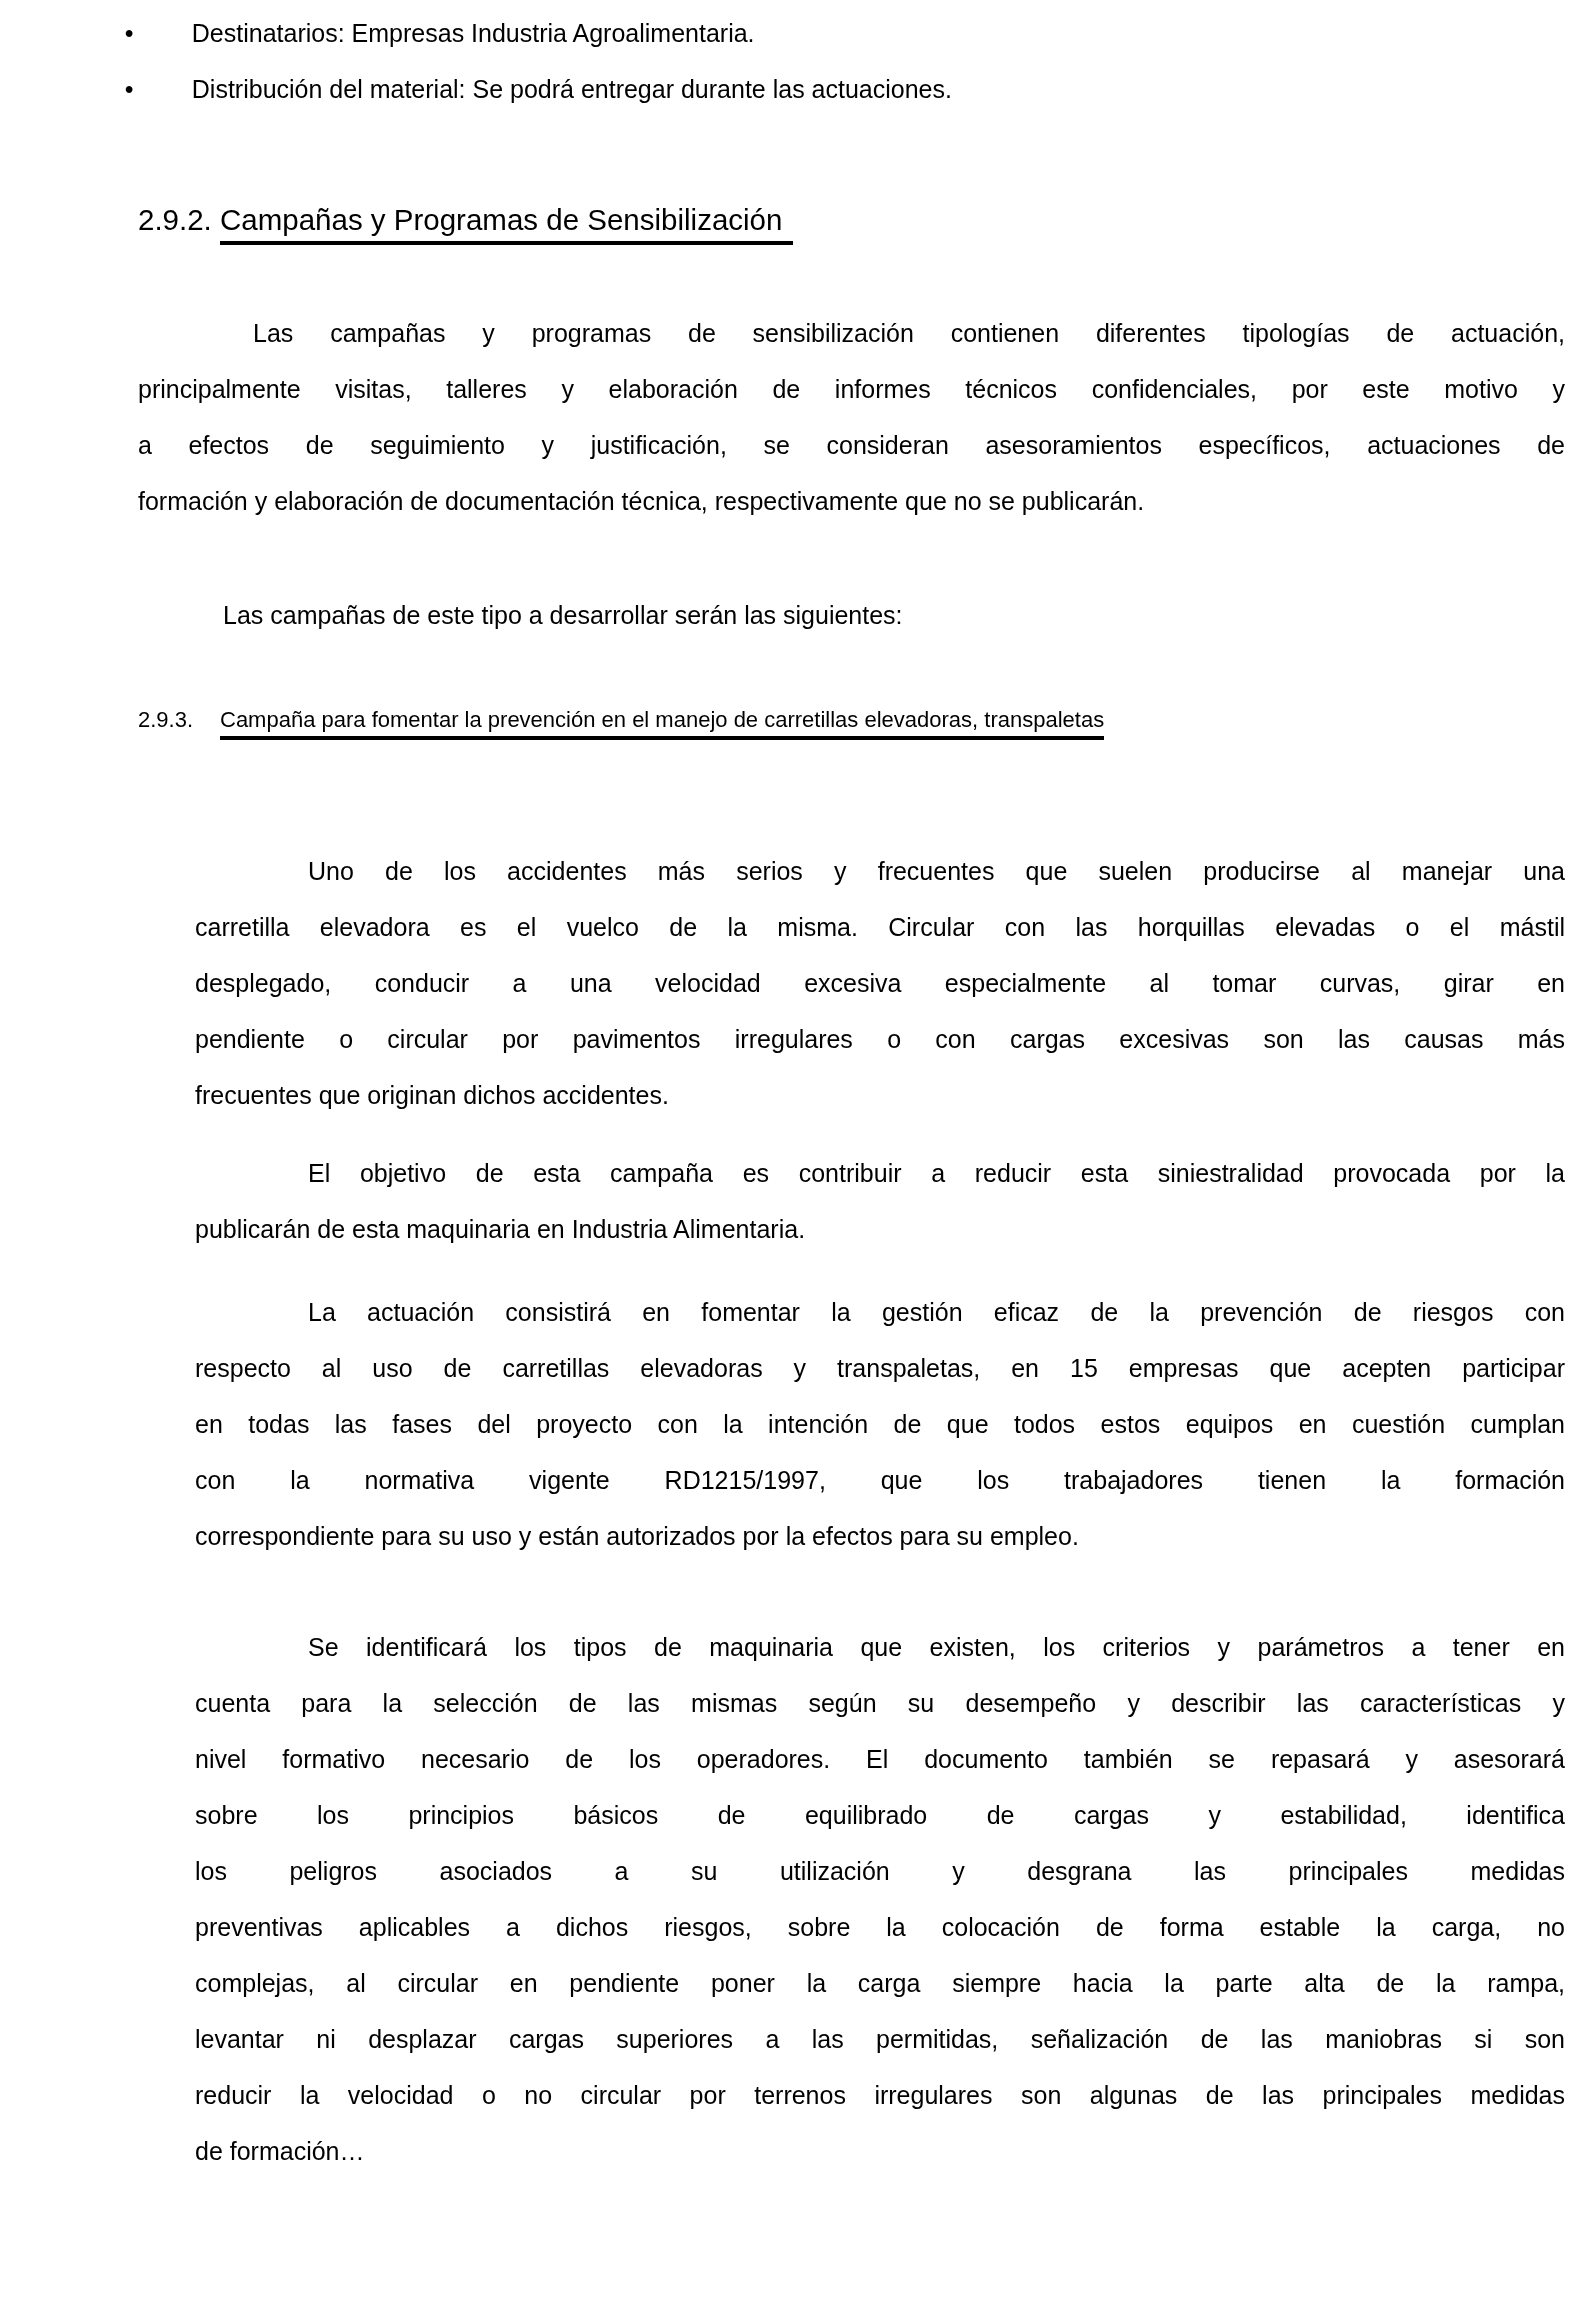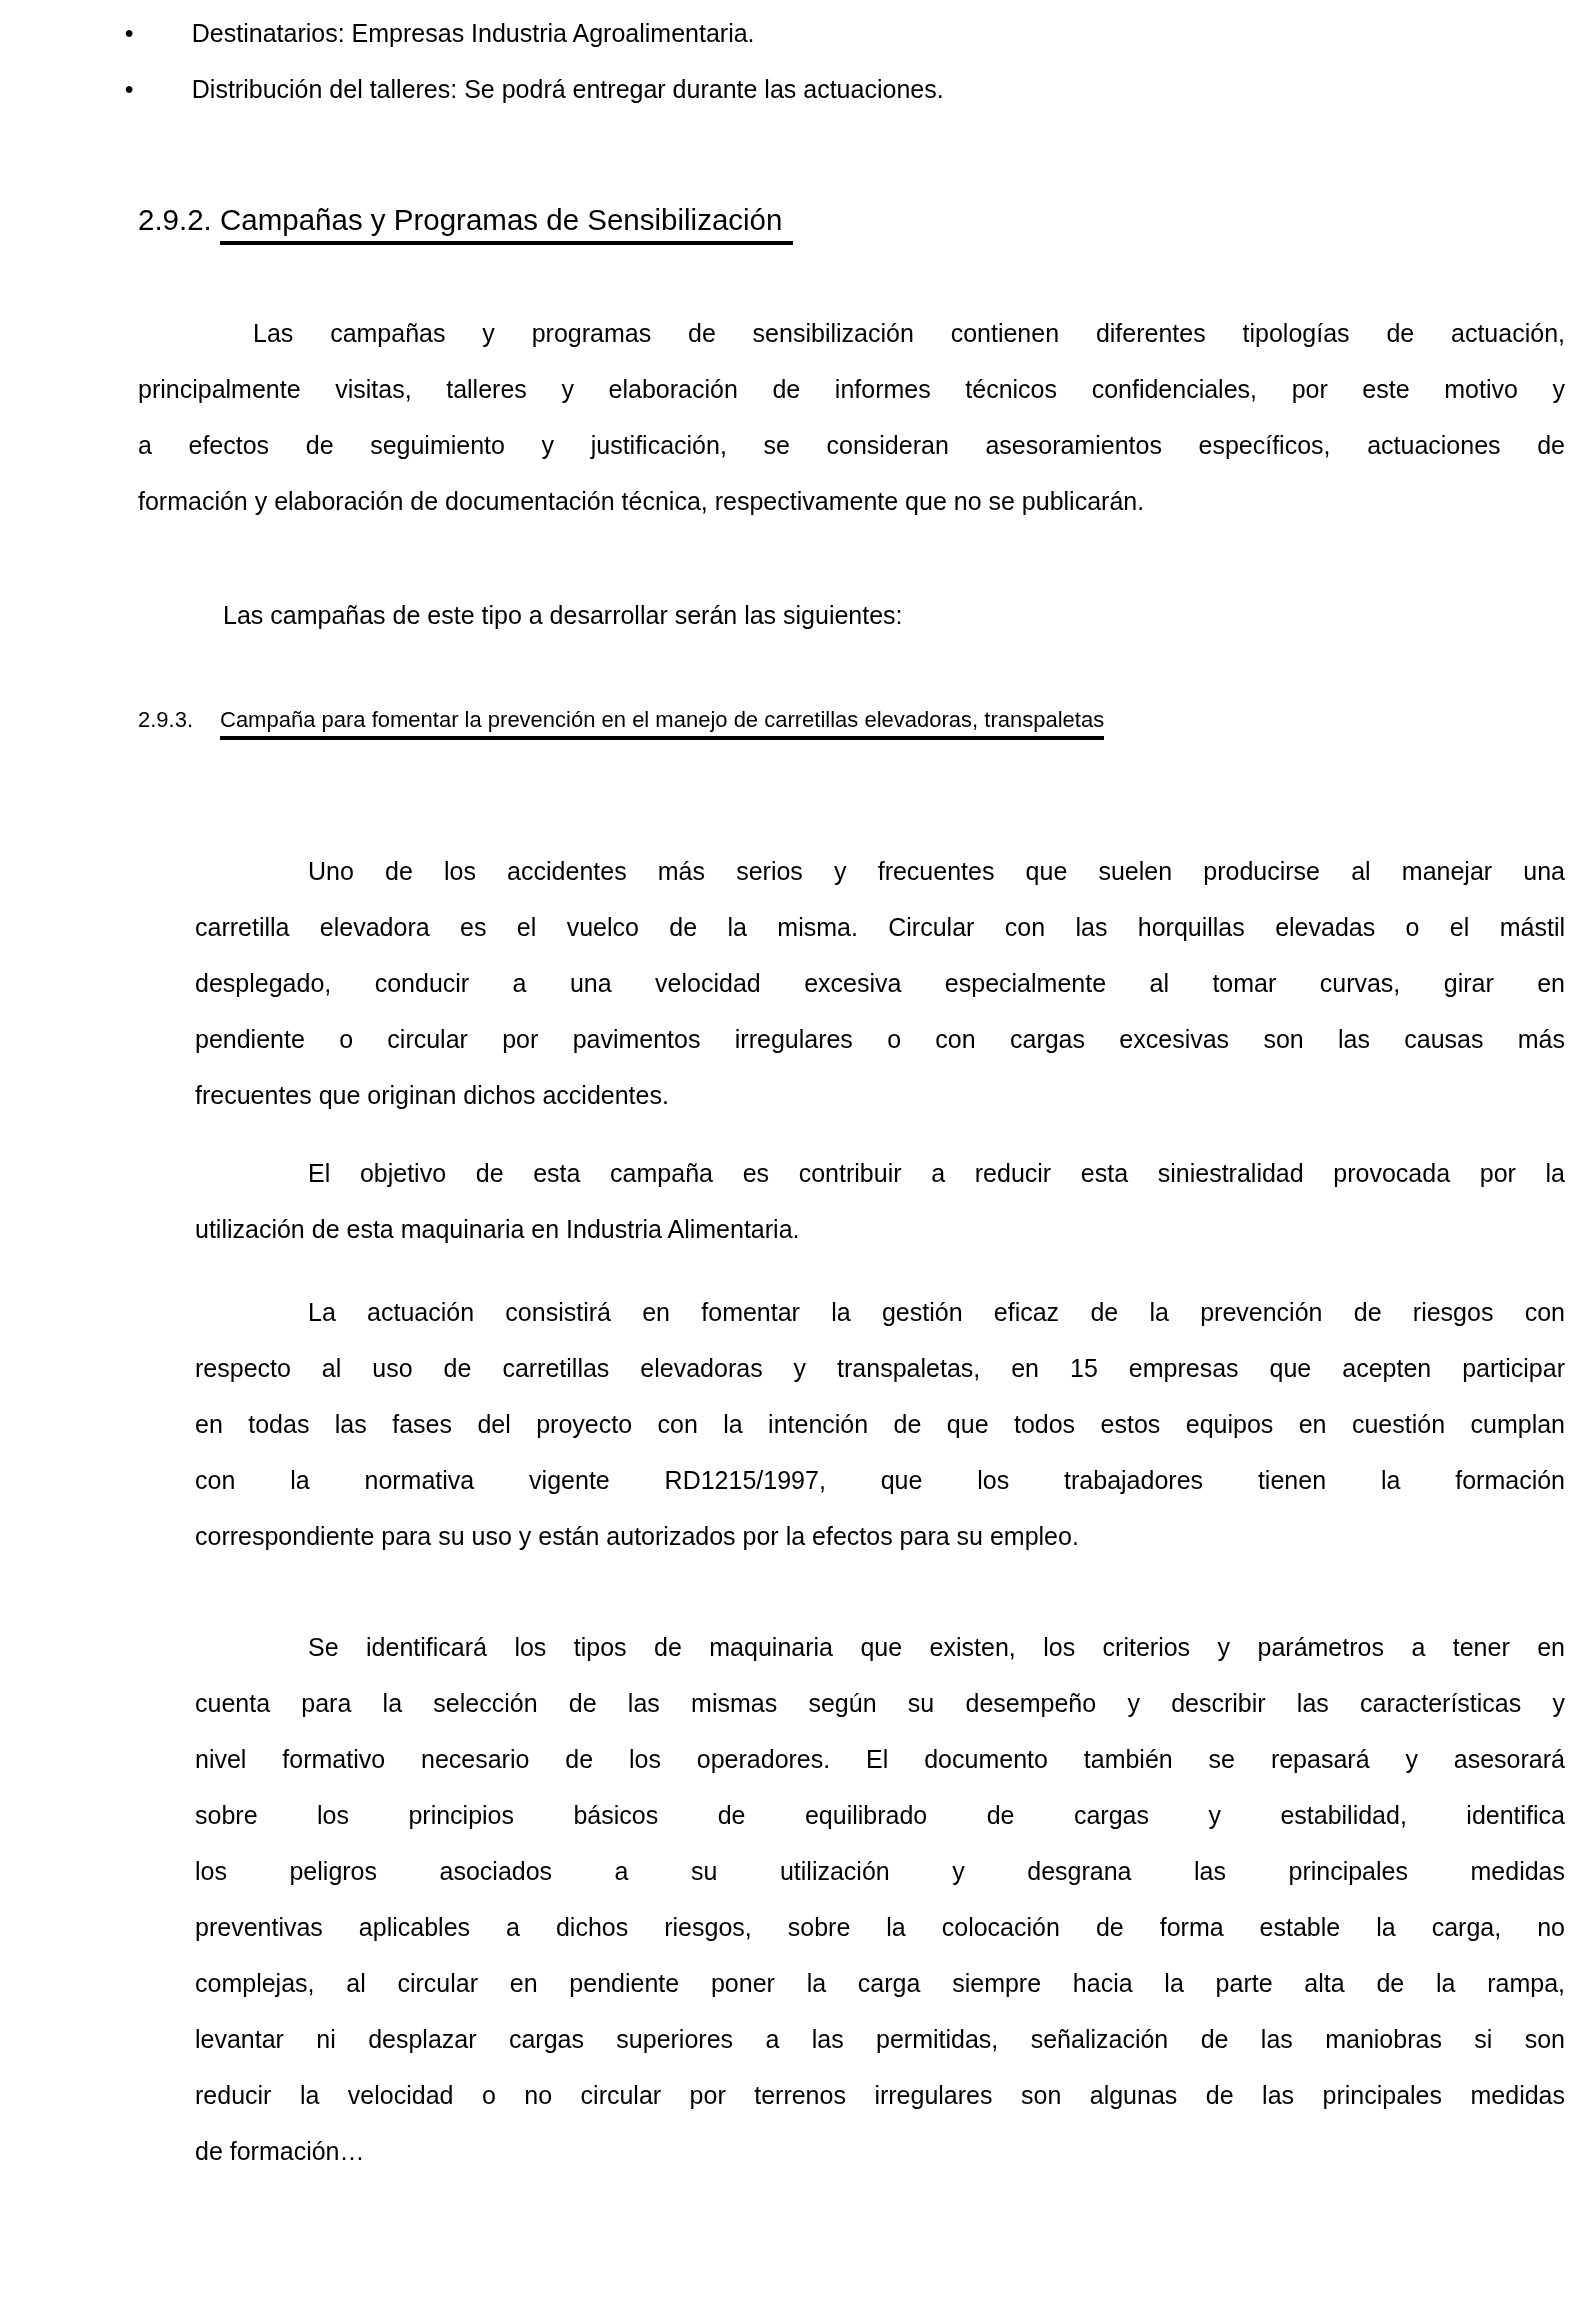--- a/index.html
+++ b/index.html
@@ -86,21 +86,21 @@
 
 <div class="page">
 
   <div>
     <div class="bullet-row">
       <span class="bullet-marker">•</span>
       <span>Destinatarios: Empresas Industria Agroalimentaria.</span>
     </div>
     <div class="bullet-row">
       <span class="bullet-marker">•</span>
-      <span>Distribución del talleres: Se podrá entregar durante las actuaciones.</span>
+      <span>Distribución del material: Se podrá entregar durante las actuaciones.</span>
     </div>
   </div>
 
   <div id="h292" class="heading">
     <span class="h-num">2.9.2.</span><span class="u u-pad">Campañas y Programas de Sensibilización</span>
   </div>
 
   <div id="p-intro">
     <div class="line fl-148">Las campañas y programas de sensibilización contienen diferentes tipologías de actuación,</div>
     <div class="line">principalmente visitas, talleres y elaboración de informes técnicos confidenciales, por este motivo y</div>
@@ -119,21 +119,21 @@
   <div id="p-uno" class="ind">
     <div class="line fl-145">Uno de los accidentes más serios y frecuentes que suelen producirse al manejar una</div>
     <div class="line">carretilla elevadora es el vuelco de la misma. Circular con las horquillas elevadas o el mástil</div>
     <div class="line">desplegado, conducir a una velocidad excesiva especialmente al tomar curvas, girar en</div>
     <div class="line">pendiente o circular por pavimentos irregulares o con cargas excesivas son las causas más</div>
     <div class="line last">frecuentes que originan dichos accidentes.</div>
   </div>
 
   <div id="p-obj" class="ind">
     <div class="line fl-145">El objetivo de esta campaña es contribuir a reducir esta siniestralidad provocada por la</div>
-    <div class="line last">utilización de esta maquinaria en Industria Alimentaria.</div>
+    <div class="line last">publicarán de esta maquinaria en Industria Alimentaria.</div>
   </div>
 
   <div id="p-act" class="ind">
     <div class="line fl-145">La actuación consistirá en fomentar la gestión eficaz de la prevención de riesgos con</div>
     <div class="line">respecto al uso de carretillas elevadoras y transpaletas, en 15 empresas que acepten participar</div>
     <div class="line">en todas las fases del proyecto con la intención de que todos estos equipos en cuestión cumplan</div>
     <div class="line">con la normativa vigente RD1215/1997, que los trabajadores tienen la formación</div>
     <div class="line last">correspondiente para su uso y están autorizados por la efectos para su empleo.</div>
   </div>
 

